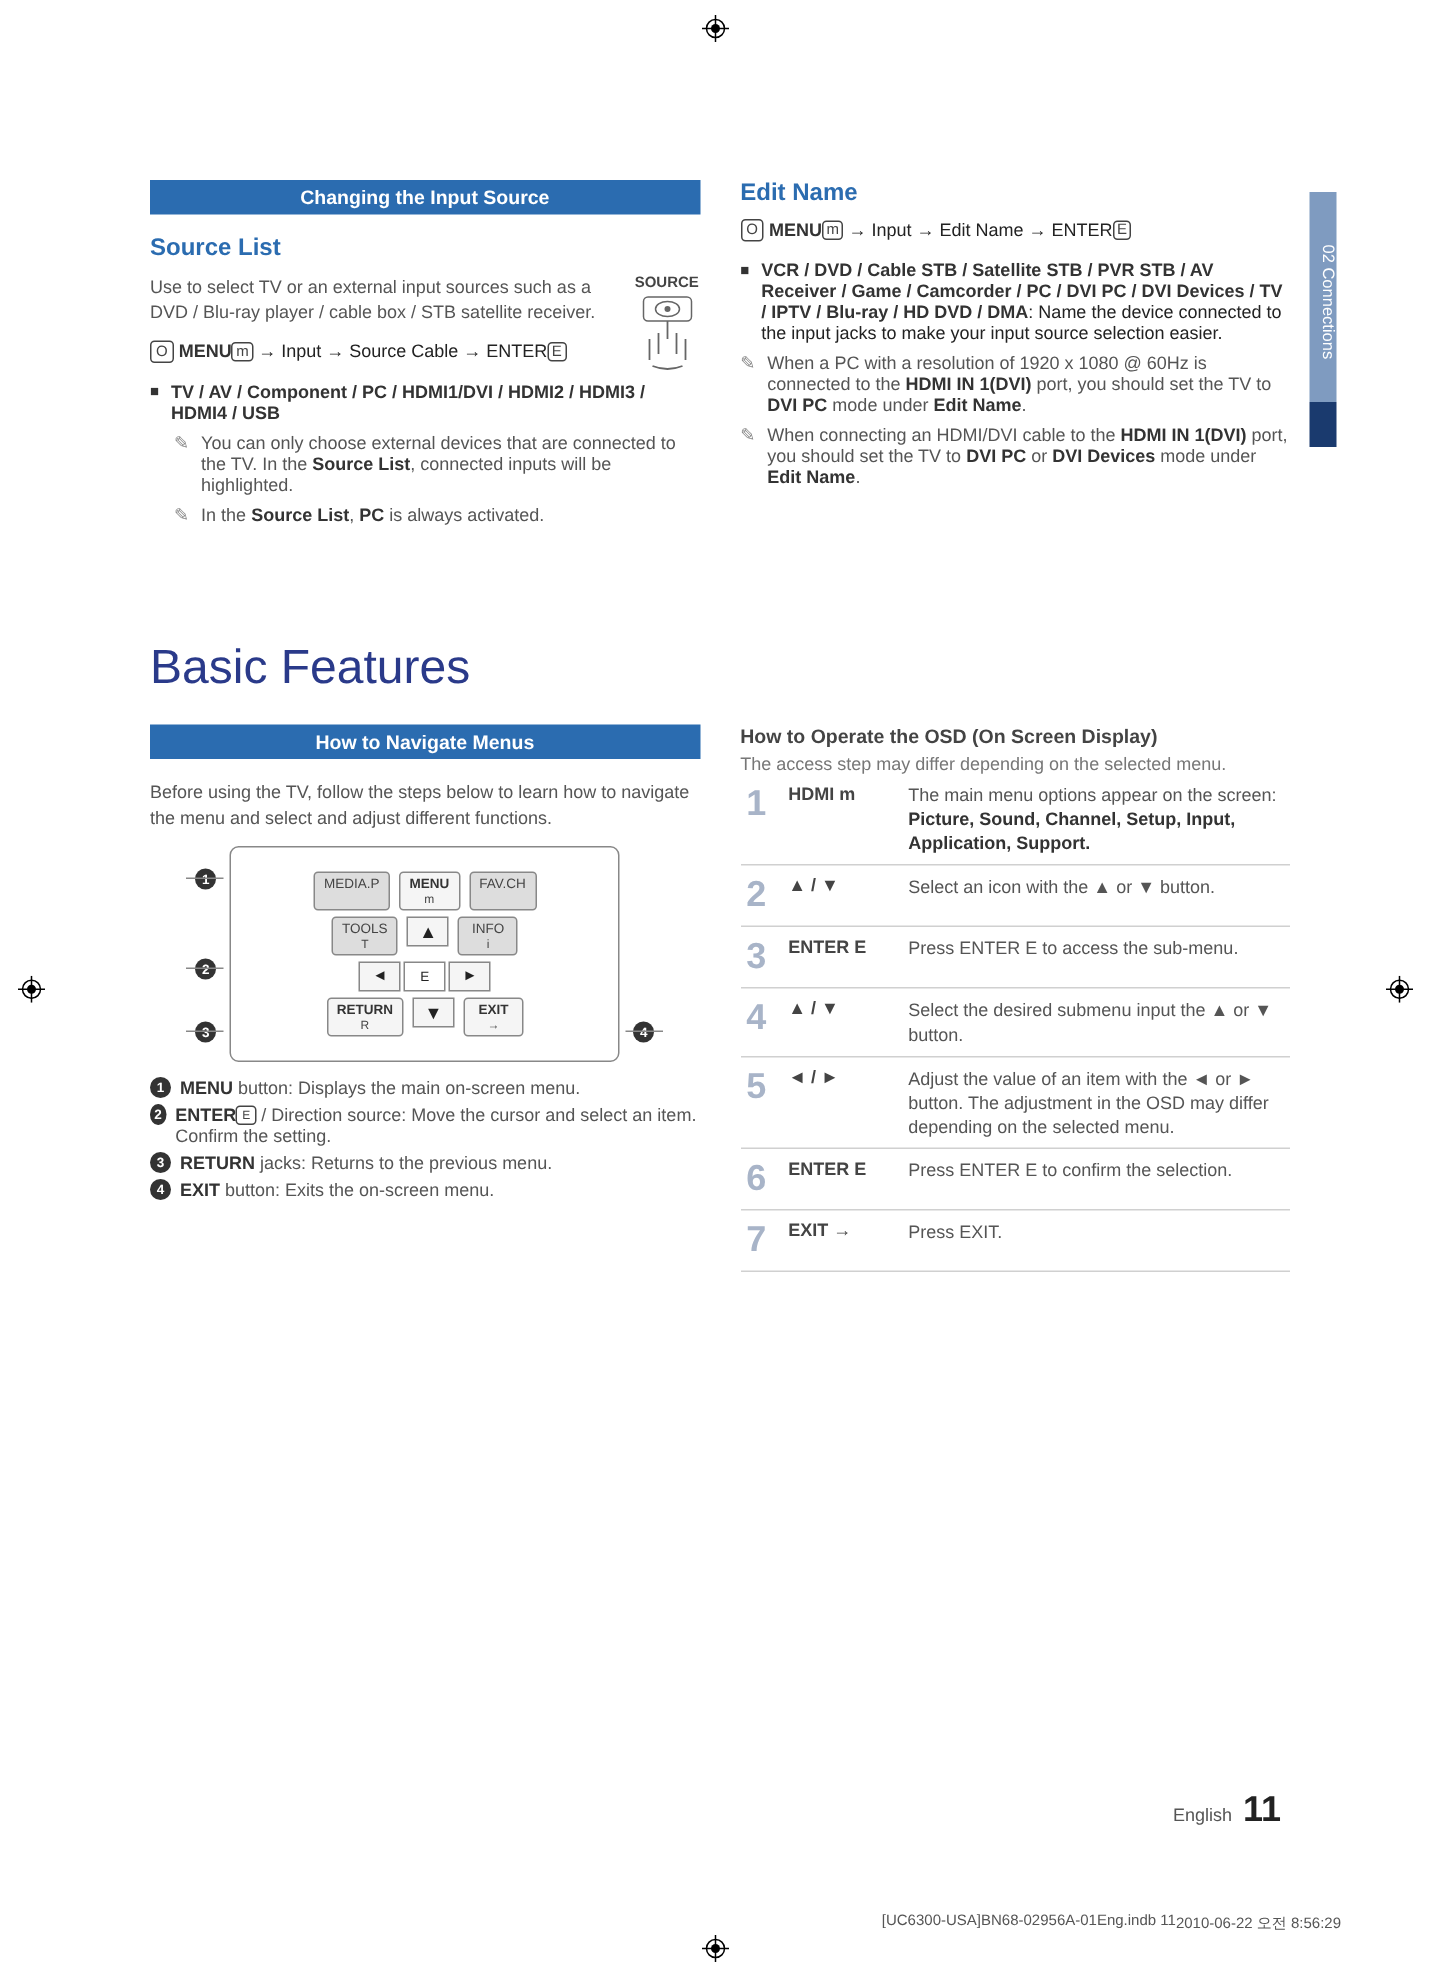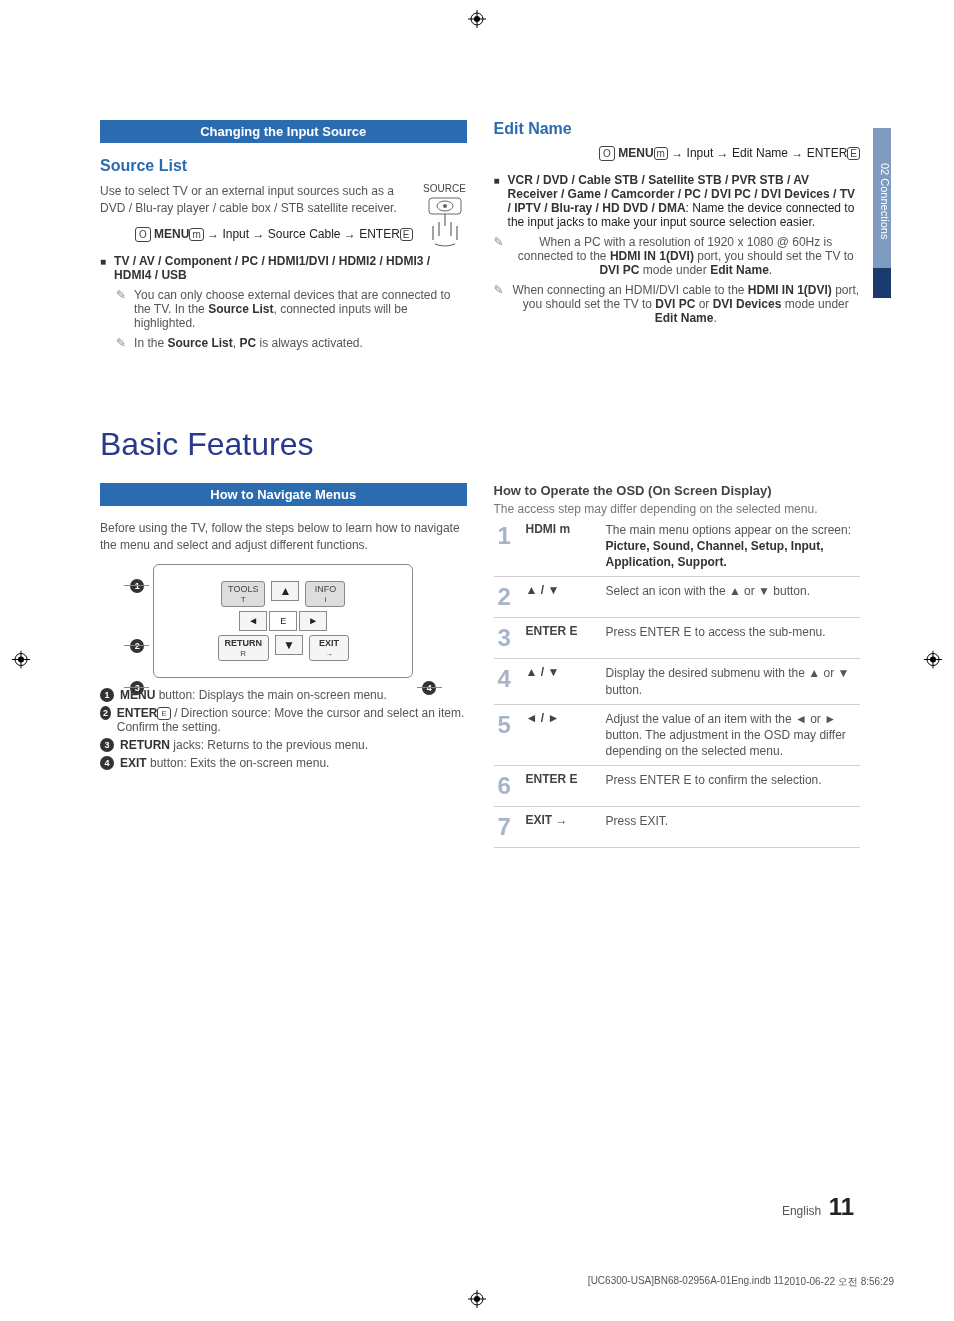--- a/index.html
+++ b/index.html
@@ -3,31 +3,31 @@
 <meta charset="utf-8">
 <style>
   * { box-sizing: border-box; margin: 0; padding: 0; }
   body { font-family: Arial, Helvetica, sans-serif; background: #fff; color: #222; width: 954px; height: 1321px; position: relative; font-size: 12px; }
   .page { position: absolute; top: 120px; left: 100px; width: 760px; }
   .cols { display: flex; gap: 27px; }
   .col { width: 50%; }
   .section-bar { background: #2b6cb0; color: #fff; font-weight: bold; text-align: center; padding: 4px 0; margin-bottom: 14px; font-size: 13px; }
   h3 { color: #2b6cb0; font-size: 16px; font-weight: bold; margin-bottom: 8px; }
   p { line-height: 1.4; color: #555; margin-bottom: 10px; }
-  .menu-path { margin: 8px 0 12px 0; font-size: 12px; text-align: right; }
+  .menu-path { margin: 8px 0 12px 0; font-size: 12px; }
   .menu-path .bold { font-weight: bold; }
   .menu-icon { display:inline-block; border:1px solid #444; border-radius:3px; padding:1px 3px; font-size:10px; vertical-align:middle; color:#444; }
   .source-block { display:flex; align-items:flex-start; gap:10px; }
-  .source-icon { text-align:center; font-size:10px; font-weight:normal; color:#444; }
+  .source-icon { text-align:center; font-size:10px; font-weight:bold; color:#444; }
   .source-icon svg { margin-top:2px; }
   .bullet-square { display:flex; gap:8px; margin-bottom:6px; }
   .bullet-square::before { content:"■"; font-size:10px; color:#333; margin-top:2px; }
   .bullet-note { display:flex; gap:8px; margin:6px 0 6px 16px; font-size:12px; color:#555; }
   .bullet-note::before { content:"✎"; color:#888; flex-shrink:0; }
-  .bullet-note-outer { display:flex; gap:8px; margin:6px 0; font-size:12px; color:#555;text-align:center; }
+  .bullet-note-outer { display:flex; gap:8px; margin:6px 0; font-size:12px; color:#555; }
   .bullet-note-outer::before { content:"✎"; color:#888; flex-shrink:0; }
   .bold { font-weight:bold; color:#333; }
   .side-tab { position:absolute; right:63px; top:128px; width:18px; height:140px; background:#7f9bc0; color:#fff; writing-mode:vertical-rl; text-orientation:mixed; font-size:11px; text-align:center; padding-top:6px; }
   .side-tab-dark { position:absolute; right:63px; top:268px; width:18px; height:30px; background:#1a3a6e; }
   .big-title { font-size:32px; color:#2a3a8a; font-weight:normal; margin:70px 0 20px 0; }
   .remote-diagram { border-top:1px solid #888; border-bottom:1px solid #888; border-left:1px solid #888; border-right:1px solid #888; border-radius:6px; padding:12px 20px; margin:10px auto; width:260px; position:relative; background:#fff; }
   .remote-row { display:flex; justify-content:center; gap:6px; margin:4px 0; }
   .rbtn { border:1px solid #888; border-radius:3px; padding:2px 6px; font-size:9px; background:#f5f5f5; color:#444; min-width:40px; text-align:center; }
   .rbtn.grey { background:#ddd; }
   .dpad { display:flex; justify-content:center; align-items:center; gap:2px; margin:4px 0; }
@@ -155,20 +155,25 @@
 
   <div class="cols">
 
     <div class="col">
       <div class="section-bar">How to Navigate Menus</div>
       <p>Before using the TV, follow the steps below to learn how to navigate the menu and select and adjust different functions.</p>
 
       <div class="tight-diagram">
       <div class="remote-diagram" style="position:relative;">
         <div class="remote-row">
+          <span class="rbtn grey">MEDIA.P</span>
+          <span class="rbtn"><span class="bold">MENU</span><br><span style="font-size:8px;">m</span></span>
+          <span class="rbtn grey">FAV.CH</span>
+        </div>
+        <div class="remote-row">
           <span class="rbtn grey"><span>TOOLS</span><br><span style="font-size:8px;">T</span></span>
           <span class="arrow" style="width:28px;height:20px;border:1px solid #888;background:#f5f5f5;display:inline-flex;align-items:center;justify-content:center;">▲</span>
           <span class="rbtn grey"><span>INFO</span><br><span style="font-size:8px;">i</span></span>
         </div>
         <div class="dpad">
           <span class="arrow">◄</span>
           <span class="center">E</span>
           <span class="arrow">►</span>
         </div>
         <div class="remote-row">
@@ -224,21 +229,21 @@
               <td class="desc">Select an icon with the ▲ or ▼ button.</td>
             </tr>
             <tr>
               <td class="num">3</td>
               <td class="key">ENTER E</td>
               <td class="desc">Press ENTER E to access the sub-menu.</td>
             </tr>
             <tr>
               <td class="num">4</td>
               <td class="key">▲ / ▼</td>
-              <td class="desc">Display the desired submenu with the ▲ or ▼ button.</td>
+              <td class="desc">Select the desired submenu input the ▲ or ▼ button.</td>
             </tr>
             <tr>
               <td class="num">5</td>
               <td class="key">◄ / ►</td>
               <td class="desc">Adjust the value of an item with the ◄ or ► button. The adjustment in the OSD may differ depending on the selected menu.</td>
             </tr>
             <tr>
               <td class="num">6</td>
               <td class="key">ENTER E</td>
               <td class="desc">Press ENTER E to confirm the selection.</td>

